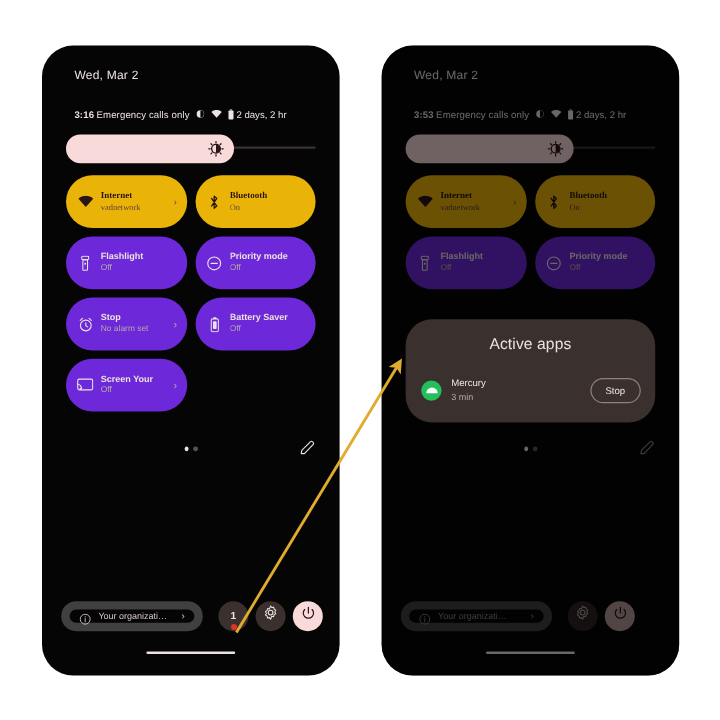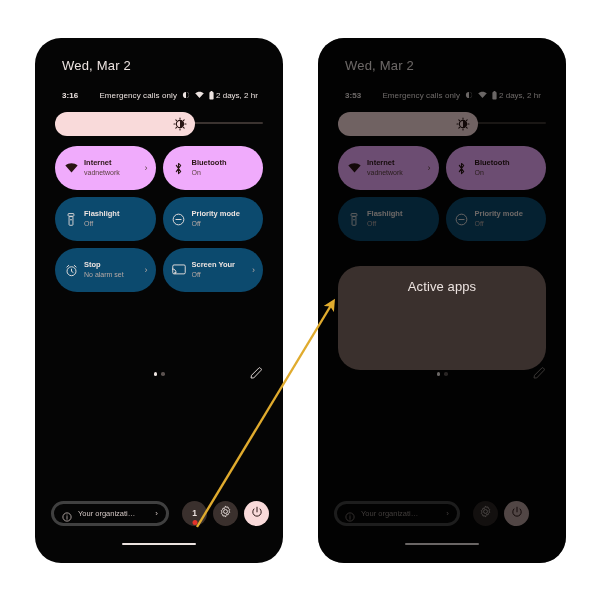--- a/index.html
+++ b/index.html
@@ -17,80 +17,80 @@
   #phone-left{left:35px;top:38px;width:248px;height:525px;}
   #phone-right{left:318px;top:38px;width:248px;height:525px;}
   .screen{position:absolute;left:0;top:0;right:0;bottom:0;}
 
   
   .veil{position:absolute;left:0;top:0;right:0;bottom:0;background:rgba(0,0,0,.55);
         pointer-events:none;z-index:5;}
 
   
   .date{
-    position:absolute;left:27px;top:20px;color:#ece3e0;font-size:13px;letter-spacing:.2px;
+    position:absolute;left:27px;top:20px;color:#ece3e0;font-size:10px;letter-spacing:.2px;
   }
   .statusline{
     position:absolute;left:27px;top:51px;right:18px;height:12px;
     display:flex;align-items:center;color:#ece3e0;font-size:8px;white-space:nowrap;
   }
-  .statusline .clock{font-weight:bold;margin-right:21px;letter-spacing:.1px;}
+  .statusline .clock{font-weight:bold;margin-right:2px;letter-spacing:.1px;}
   .statusline .carrier{letter-spacing:.1px;}
   .st-ico{display:inline-flex;align-items:center;margin-left:5px;}
   .st-batt-text{margin-left:2px;}
 
   
   .bright-wrap{position:absolute;left:20px;top:74px;width:208px;height:24px;}
   .bright-track{position:absolute;left:0;top:10px;width:208px;height:2px;background:#3b3330;border-radius:2px;}
   .bright-fill{position:absolute;left:0;top:0;height:24px;width:140px;background:#f9dada;border-radius:13px;}
   .bright-knob{position:absolute;left:118px;top:5px;width:14px;height:14px;}
 
   
   .tiles{position:absolute;left:20px;top:108px;width:208px;
          display:flex;flex-wrap:wrap;gap:7px;}
   .tile{
-    width:100.5px;height:44px;border-radius:22px;background:#0c4a6e;
+    width:100.5px;height:44px;border-radius:22px;background:#6d28d9;
     position:relative;box-sizing:border-box;padding:0 8px 0 9px;
     display:flex;align-items:center;
   }
-  .tile.on{background:#f0abfc;}
+  .tile.on{background:#eab308;font-family:Liberation Serif, serif;}
   .tile .t-ico{width:14px;height:14px;flex:0 0 14px;display:flex;align-items:center;justify-content:center;margin-right:6px;}
   .tile .t-txt{min-width:0;flex:1 1 auto;}
   .tile .t-title{font-size:7.5px;color:#ece3e0;font-weight:bold;line-height:10px;white-space:nowrap;overflow:hidden;}
   .tile .t-sub{font-size:7px;color:#b6a9a5;line-height:10px;white-space:nowrap;overflow:hidden;}
   .tile.on .t-title{color:#2a1514;}
   .tile.on .t-sub{color:#5c4240;}
   .tile .t-chev{flex:0 0 8px;font-size:9px;line-height:9px;color:#b6a9a5;text-align:right;}
   .tile.on .t-chev{color:#5c4240;}
 
   
   .pager{position:absolute;left:0;right:0;top:330px;height:12px;display:flex;justify-content:center;align-items:center;gap:4px;}
   .dot{width:3.5px;height:3.5px;border-radius:50%;background:#5b5250;}
   .dot.active{background:#ece3e0;}
   .edit-btn{position:absolute;right:20px;top:328px;width:14px;height:14px;}
 
   
   .footer{position:absolute;left:16px;right:14px;bottom:37px;height:26px;display:flex;align-items:center;}
   .org-chip{
-    flex:1 1 auto;height:25px;border:3px solid #404040;border-radius:14px;
+    flex:1 1 auto;height:25px;border:7px solid #404040;border-radius:14px;
     display:flex;align-items:center;padding:0 8px;box-sizing:border-box;margin-right:7px;max-width:126px;
   }
   .org-chip .o-ico{width:10px;height:10px;flex:0 0 10px;margin-right:6px;}
   .org-chip .o-txt{font-size:7.5px;color:#d5c9c6;white-space:nowrap;overflow:hidden;flex:1 1 auto;}
   .org-chip .o-chev{font-size:8px;color:#d5c9c6;margin-left:3px;}
   .fbtn{width:25px;height:25px;border-radius:50%;display:flex;align-items:center;justify-content:center;position:relative;margin-left:6px;}
   .fbtn.dark{background:#3a302d;}
   .fbtn.pink{background:#f9dada;}
   .badge-num{font-size:8.5px;color:#ece3e0;font-weight:bold;}
   .red-dot{position:absolute;left:50%;bottom:1px;transform:translateX(-50%);width:5px;height:5px;border-radius:50%;background:#e2322a;}
   .navbar{position:absolute;left:50%;transform:translateX(-50%);bottom:18px;width:74px;height:2.5px;border-radius:2px;background:#ece3e0;}
 
   
   .active-panel{
-    position:absolute;left:20px;top:228px;width:208px;height:104px;
+    position:absolute;left:20px;top:228px;width:208px;height:86px;
     background:#3a302d;border-radius:22px;z-index:10;
   }
   .ap-title{position:absolute;left:0;right:0;top:13px;text-align:center;color:#ece3e0;font-size:13px;letter-spacing:.1px;}
   .ap-row{position:absolute;left:13px;right:12px;top:46px;height:26px;display:flex;align-items:center;}
   .ap-icon{width:17px;height:17px;border-radius:50%;background:#22c05a;flex:0 0 17px;margin-right:8px;
            display:flex;align-items:center;justify-content:center;}
   .ap-meta{flex:1 1 auto;min-width:0;}
   .ap-name{font-size:8px;color:#ece3e0;line-height:11px;white-space:nowrap;}
   .ap-time{font-size:7.5px;color:#b6a9a5;line-height:11px;white-space:nowrap;}
   .ap-stop{flex:0 0 auto;height:19px;padding:0 12px;border-radius:11px;border:1px solid #8e817d;
@@ -212,20 +212,34 @@
               </svg>
           </span>
           <span class="t-txt">
             <div class="t-title">Stop</div>
             <div class="t-sub">No alarm set</div>
           </span>
           <span class="t-chev">›</span>
         </div>
 
 
+        <div class="tile">
+          <span class="t-ico">
+            <svg width="8" height="13" viewBox="0 0 10 18">
+                <rect x="3.2" y="0.6" width="3.6" height="1.8" rx="0.6" fill="#ece3e0"></rect>
+                <rect x="0.9" y="2.4" width="8.2" height="14.8" rx="1.8" fill="none" stroke="#ece3e0" stroke-width="1.2"></rect>
+                <rect x="2.9" y="5.2" width="4.2" height="8.8" rx="1" fill="#ece3e0"></rect>
+              </svg>
+          </span>
+          <span class="t-txt">
+            <div class="t-title">Battery Saver</div>
+            <div class="t-sub">Off</div>
+          </span>
+          <span class="t-chev"></span>
+        </div>
 
         <div class="tile">
           <span class="t-ico">
             <svg width="14" height="12" viewBox="0 0 18 15">
                 <rect x="1" y="1" width="16" height="11.5" rx="1.6" fill="none" stroke="#ece3e0" stroke-width="1.2"></rect>
                 <path d="M3.2 11.4a5.2 5.2 0 0 0-5.2-5.2" transform="translate(2,0)" fill="none" stroke="#ece3e0" stroke-width="1.2"></path>
                 <circle cx="4" cy="11.2" r="1.1" fill="#ece3e0"></circle>
               </svg>
           </span>
           <span class="t-txt">
@@ -384,20 +398,32 @@
             <div class="t-sub">Off</div>
           </span>
           <span class="t-chev"></span>
         </div>
       </div>
 
       <div class="veil"></div>
 
       <div class="active-panel">
         <div class="ap-title">Active apps</div>
+        <div class="ap-row">
+          <span class="ap-icon">
+            <svg width="12" height="12" viewBox="0 0 16 16">
+                <path d="M1.6 11.6a6.4 6.4 0 0 1 12.8 0z" fill="#ffffff"></path>
+              </svg>
+          </span>
+          <span class="ap-meta">
+            <div class="ap-name">Mercury</div>
+            <div class="ap-time">3 min</div>
+          </span>
+          <span class="ap-stop">Stop</span>
+        </div>
       </div>
 
       <div class="pager">
         <span class="dot active"></span>
         <span class="dot"></span>
       </div>
 
       <span class="edit-btn">
         <svg width="14" height="14" viewBox="0 0 18 18">
             <path d="M2.6 15.4 3.2 12 12.6 2.6a1.3 1.3 0 0 1 1.9 0l1 1a1.3 1.3 0 0 1 0 1.9L6 15.4z" fill="none" stroke="#8d8480" stroke-width="1.2" stroke-linejoin="round"></path>

